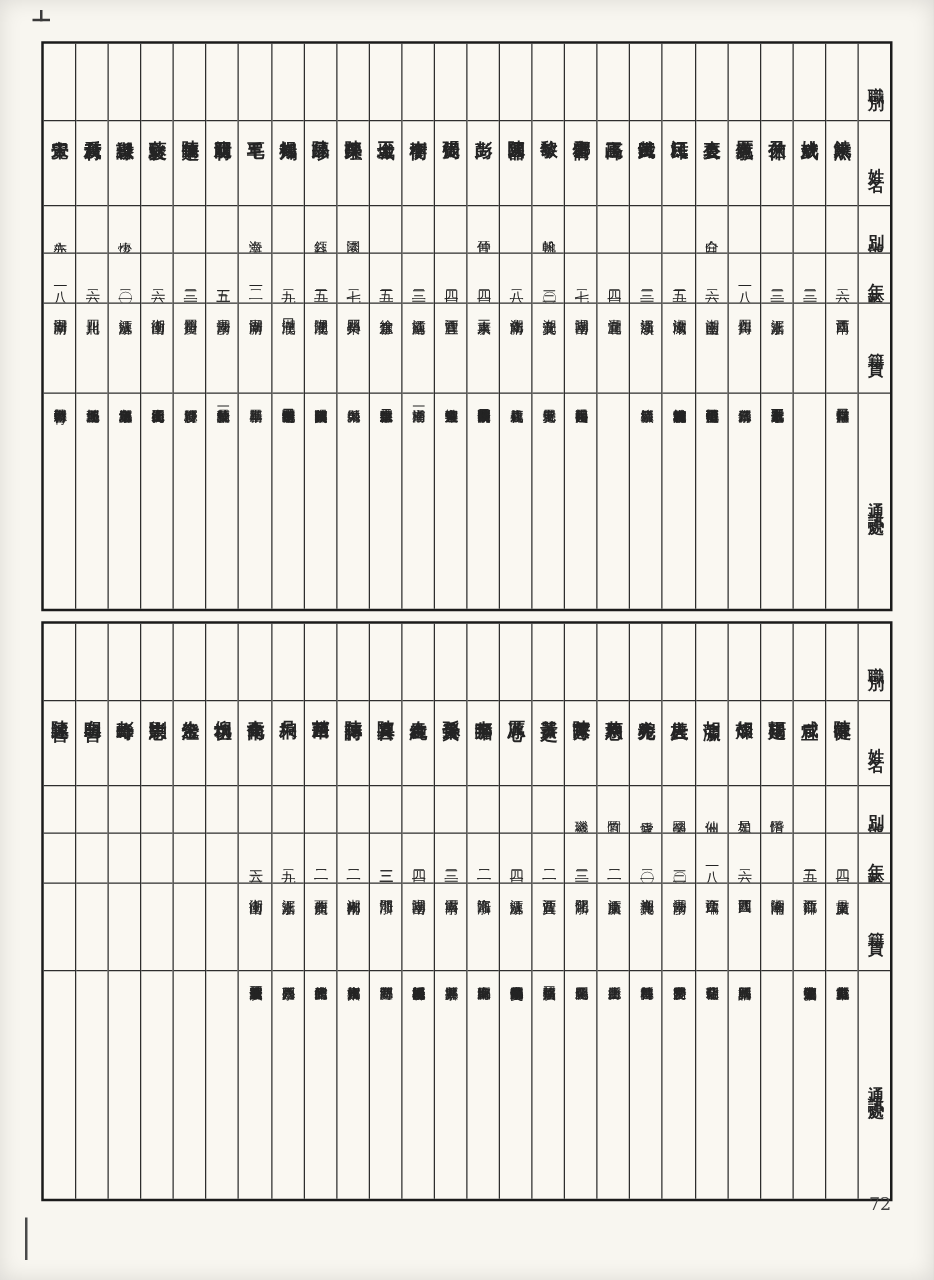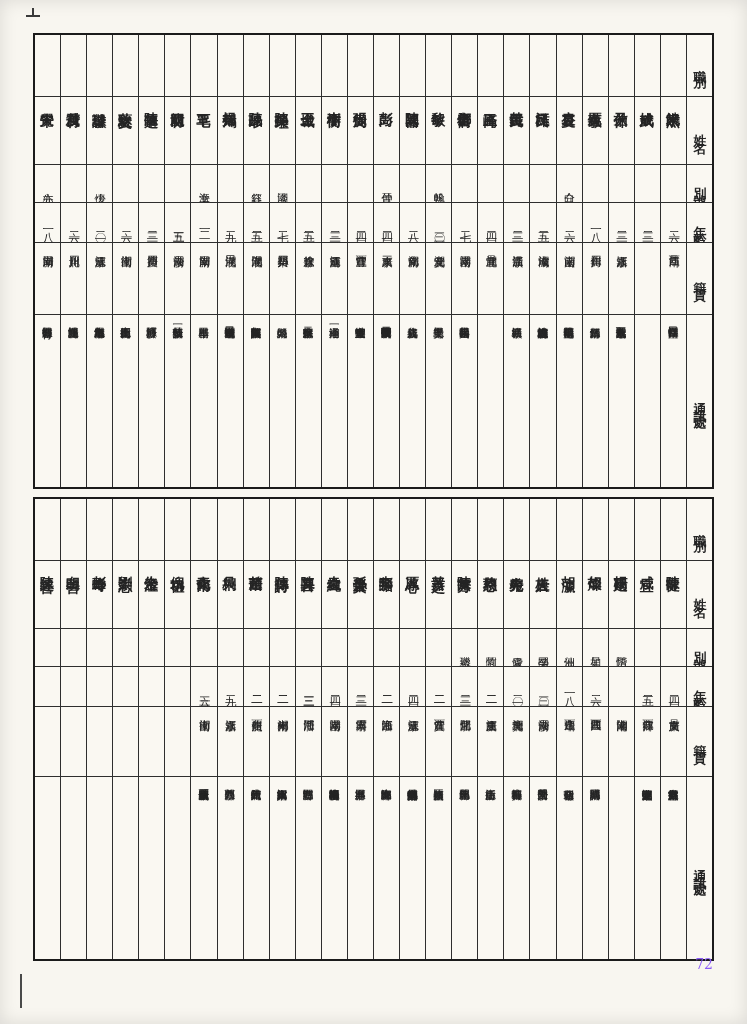--- a/index.html
+++ b/index.html
@@ -63,21 +63,21 @@
     color: #242424;
   }
   .nm { font-size: 14px; line-height: 16px; font-weight: 600; letter-spacing: 1px; }
   .al { font-size: 11px; line-height: 13px; }
   .ag { font-size: 11.5px; line-height: 13.5px; }
   .og { font-size: 11px; line-height: 13.5px; }
   .hcol .cell { align-items: center; justify-content: center; padding: 0; }
   .hcol .vtext { letter-spacing: 7px; font-size: 13px; line-height: 14px; font-weight: 600; }
   .page-number {
     position: absolute; right: 34px; top: 956px;
-    font-size: 14px; color: #8b5cf6;
+    font-size: 14px; color: #404040;
     font-family: "DejaVu Serif", "Liberation Serif", serif;
   }
 </style>
 </head>
 <body>
 
 <div class="page">
   <div class="corner-mark"></div>
   <div class="sheet">
     <div class="table t0">

